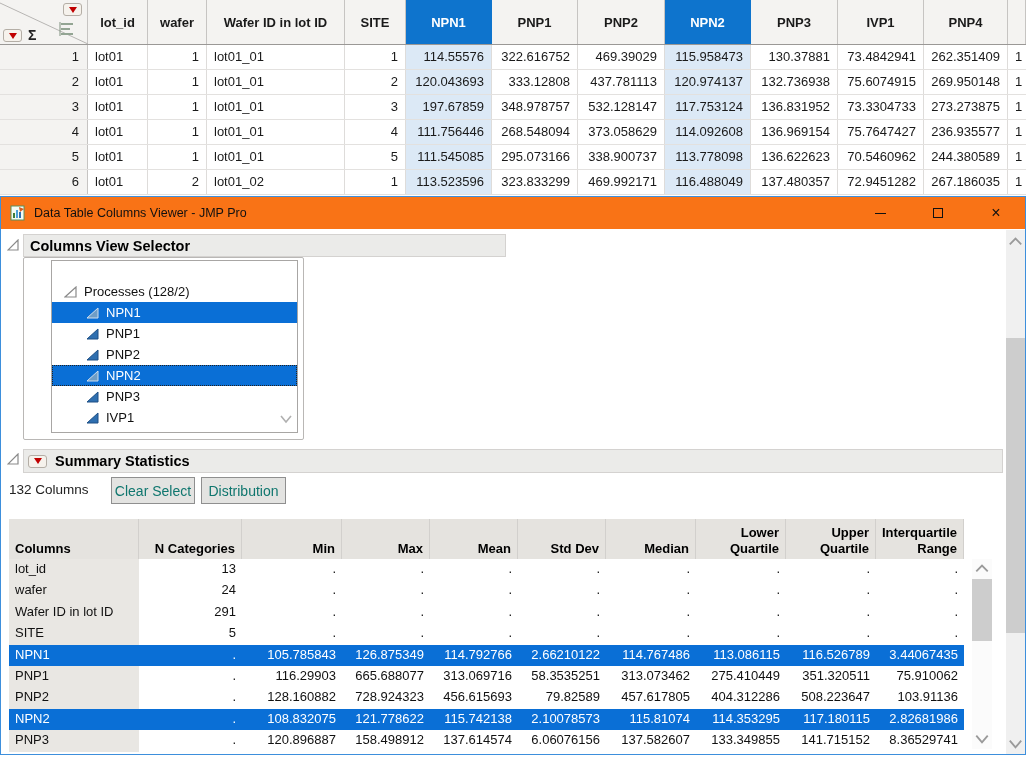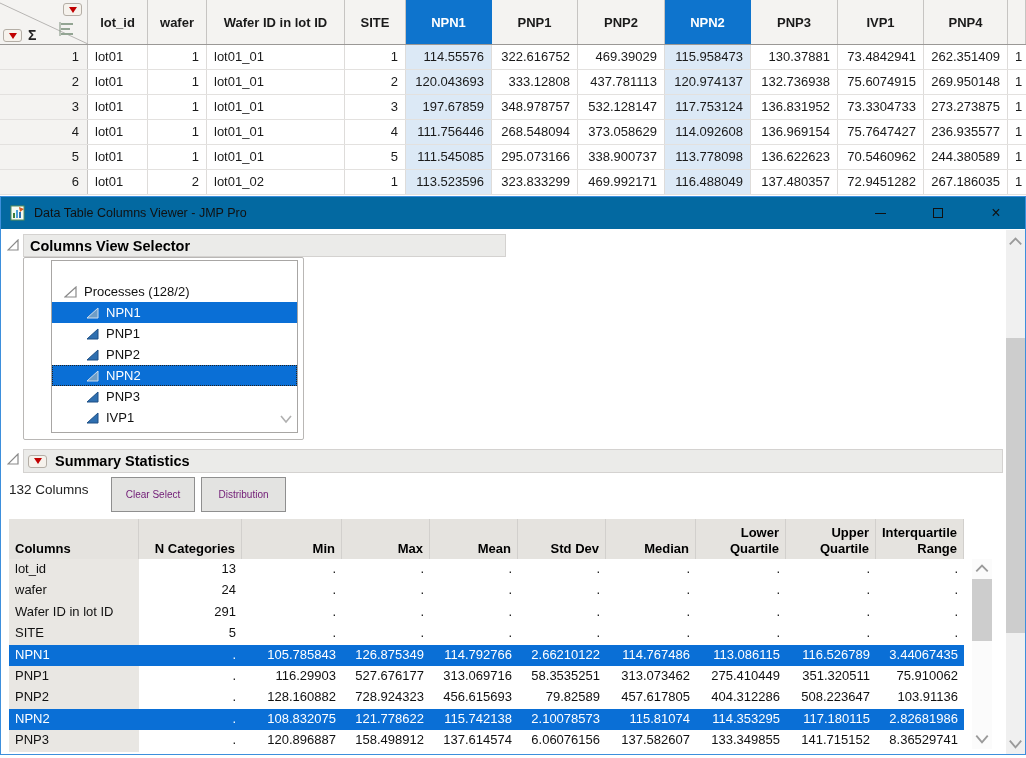--- a/index.html
+++ b/index.html
@@ -29,21 +29,21 @@
   .redbtn { display:inline-flex; align-items:center; justify-content:center;
     width:19px; height:13px; background:#f6f2ec; border:1px solid #b4aea6;
     border-radius:3px; }
   .redbtn .tri { width:0; height:0; border-left:4px solid transparent;
     border-right:4px solid transparent; border-top:6px solid #c00000; }
   .sigma { font-size:14px; font-weight:bold; color:#222; }
 
   
   .dialog { position:absolute; left:0; top:196px; width:1026px; height:559px;
     background:#fff; border:1px solid #3d8fdc; }
-  .titlebar { position:absolute; left:0; top:0; width:100%; height:32px; background:#0369a1;
+  .titlebar { position:absolute; left:0; top:0; width:100%; height:32px; background:#f97316;
     display:flex; align-items:center; }
   .title-text { font-size:12.5px; color:#111; margin-left:8px; }
   .winbtns { position:absolute; right:0; top:0; height:32px; display:flex; }
   .winbtn { width:58px; height:32px; display:flex; align-items:center; justify-content:center; }
   .glyph-min { width:11px; height:1px; background:#111; }
   .glyph-max { width:10px; height:10px; border:1px solid #111; }
   .glyph-close { font-size:16px; font-weight:300; color:#111; line-height:1; }
 
   .collapse-tri { position:absolute; left:6px; width:12px; height:12px; }
   .bar { position:absolute; background:#ebebe9; border:1px solid #d4d2d0;
@@ -56,22 +56,22 @@
     background:#fff; border:1px solid #a8a6a4; overflow:hidden; }
   .tree-row { height:21px; display:flex; align-items:center; font-size:13px; color:#111; }
   .tree-row.group { padding-left:12px;margin-top:20px; }
   .tree-row.item { padding-left:34px; }
   .tree-row.sel { background:#0a6fd6; color:#fff; }
   .tree-row.focus { outline:1px dotted #222; outline-offset:-1px; }
   .tree-icon { width:13px; height:12px; margin-right:7px; flex:0 0 auto; }
   .lb-scroll-arrow { position:absolute; right:3px; bottom:6px; width:16px; height:14px; }
 
   .count-label { position:absolute; left:8px; top:285px; font-size:13.5px; color:#222; }
-  .btn { position:absolute; top:280px; height:35px; background:#e3e3e1;
-    border:1px solid #8f8f8f; font-size:10px; color:#701a75; display:flex;
+  .btn { position:absolute; top:280px; height:27px; background:#e3e3e1;
+    border:1px solid #8f8f8f; font-size:14px; color:#0f766e; display:flex;
     align-items:center; justify-content:center; font-family:"Liberation Sans",sans-serif; }
 
   .stats { position:absolute; left:8px; top:322px; width:955px; }
   .stats-head { display:flex; height:40px; background:#e5e3df; }
   .shcell { font-weight:bold; font-size:13px; color:#000; border-right:1px solid #d2d0cd;
     padding:2px 6px; display:flex; align-items:flex-end; justify-content:flex-end;
     text-align:right; line-height:1.25; }
   .shcell.first { justify-content:flex-start; text-align:left; align-items:flex-end; }
   .stats-row { display:flex; height:21.4px; background:#fff; }
   .sname { font-size:13px; color:#111; background:#e9e7e3; padding:2px 6px 0 6px; }
@@ -393,21 +393,21 @@
             <div class="sval" style="width: 88px;">2.66210122</div>
             <div class="sval" style="width: 90px;">114.767486</div>
             <div class="sval" style="width: 90px;">113.086115</div>
             <div class="sval" style="width: 90px;">116.526789</div>
             <div class="sval" style="width: 88px;">3.44067435</div>
           </div>
           <div class="stats-row">
             <div class="sname" style="width: 130px;">PNP1</div>
             <div class="sval" style="width: 103px;">.</div>
             <div class="sval" style="width: 100px;">116.29903</div>
-            <div class="sval" style="width: 88px;">527.676177</div>
+            <div class="sval" style="width: 88px;">665.688077</div>
             <div class="sval" style="width: 88px;">313.069716</div>
             <div class="sval" style="width: 88px;">58.3535251</div>
             <div class="sval" style="width: 90px;">313.073462</div>
             <div class="sval" style="width: 90px;">275.410449</div>
             <div class="sval" style="width: 90px;">351.320511</div>
             <div class="sval" style="width: 88px;">75.910062</div>
           </div>
           <div class="stats-row">
             <div class="sname" style="width: 130px;">PNP2</div>
             <div class="sval" style="width: 103px;">.</div>

